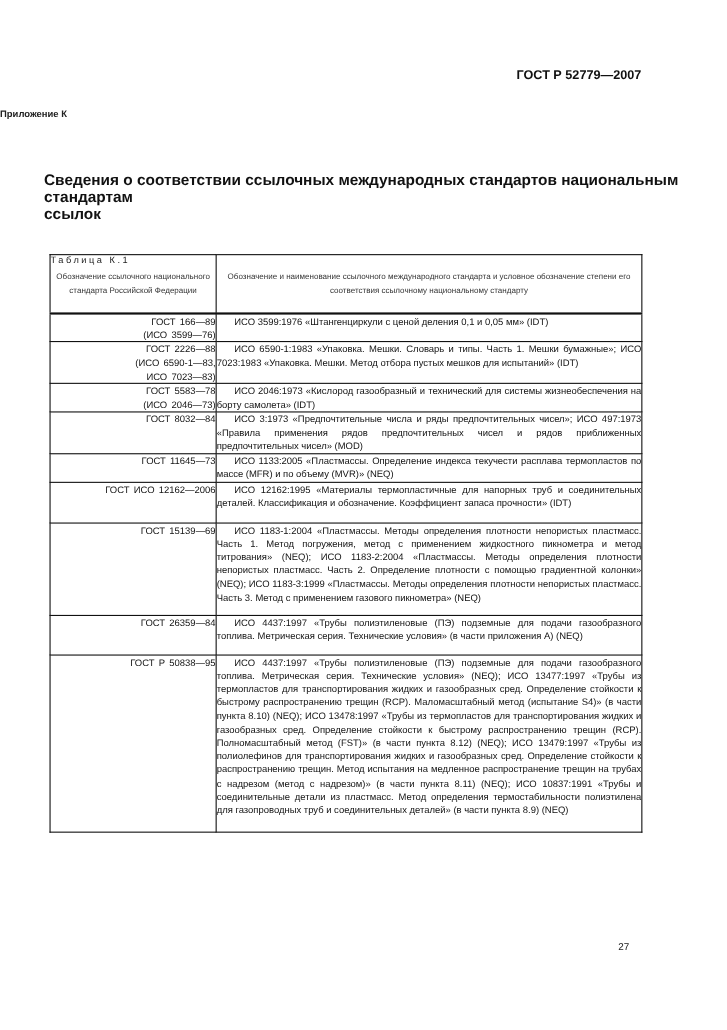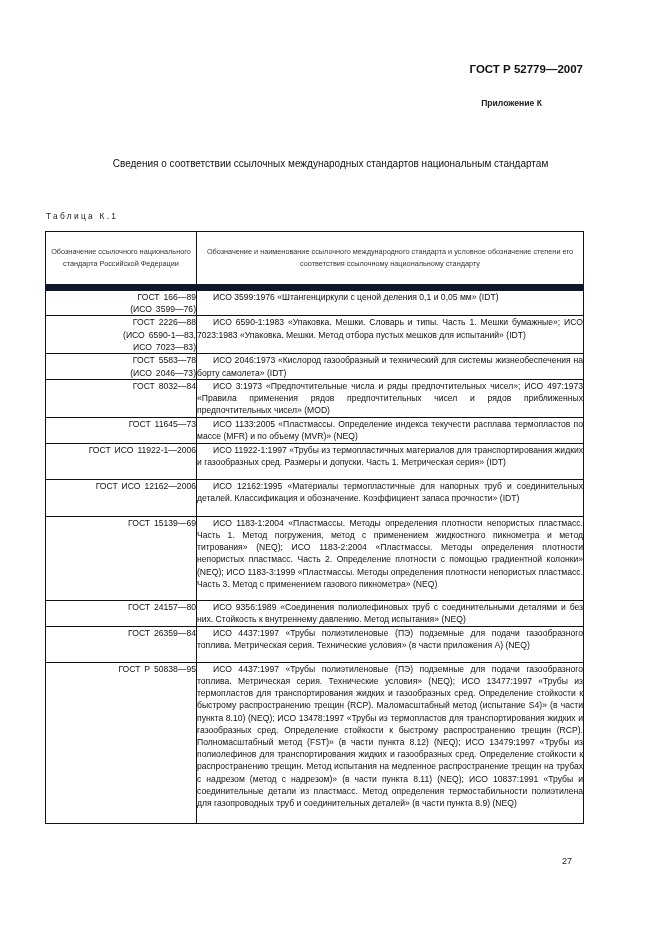--- a/index.html
+++ b/index.html
@@ -5,47 +5,47 @@
   html, body { margin: 0; padding: 0; background: #ffffff; }
   body {
     width: 661px; height: 936px; position: relative; overflow: hidden;
     font-family: "Liberation Sans", "DejaVu Sans", sans-serif; color: #111;
   }
   .doc-code {
     position: absolute; top: 63px; right: 78px;
     font-size: 11.5px; font-weight: bold; letter-spacing: 0;
   }
   .appendix {
-    position: absolute; top: 97px; left: 0; width: 542px; text-align: right;
+    position: absolute; top: 97px; left: 0; width: 542px; text-align: left;
     font-size: 8.6px; font-weight: bold; line-height: 13px; color: #222;
   }
   .title {
-    position: absolute; top: 156px; left: 40px; width: 581px; text-align: center;
-    font-size: 10px; font-weight: normal; line-height: 15.5px; color: #111;
+    position: absolute; top: 156px; left: 40px; width: 581px; text-align: left;
+    font-size: 14px; font-weight: bold; line-height: 15.5px; color: #111;
   }
   .table-caption {
-    position: absolute; top: 211px; left: 46px;
+    position: absolute; top: 231px; left: 46px;
     font-size: 8.4px; letter-spacing: 2.3px; color: #222;
   }
   table.ref-table {
     position: absolute; top: 231px; left: 45px; width: 538px;
     border-collapse: collapse; table-layout: fixed;
     font-size: 8.6px; color: #111;
   }
   table.ref-table col.c1 { width: 151px; }
   table.ref-table col.c2 { width: 387px; }
   table.ref-table th, table.ref-table td {
     border: 1px solid #111; vertical-align: top; padding: 0;
   }
   table.ref-table th {
     font-weight: normal; font-size: 7.3px; line-height: 11.7px; color: #333;
     text-align: center; vertical-align: middle; height: 52px;
   }
   table.ref-table thead tr { border-bottom: 2px solid #111; }
-  table.ref-table thead th { border-bottom: 7px solid #0f172a; }
+  table.ref-table thead th { border-bottom: 1px solid #0f172a; }
   td.nat {
     padding: 3px 6px 2px 6px; line-height: 12.2px; word-spacing: 1.5px;
   }
   td.intl {
     padding: 3px 2px 2px 3px; line-height: 12.2px; text-align: justify;
   }
   td.intl .indent { display: inline-block; width: 16px; }
   td .line { display: block; text-align: right; }
   .page-number {
     position: absolute; top: 856px; right: 89px; font-size: 9px; color: #222;
@@ -55,20 +55,21 @@
 <body>
 
 <div class="doc-code">ГОСТ Р 52779—2007</div>
 
 <div class="appendix">
   <div>Приложение К</div>
 </div>
 
 <div class="title">
   <div>Сведения о соответствии ссылочных международных стандартов национальным стандартам</div>
+  <div>ссылок</div>
 </div>
 
 <div class="table-caption">Таблица К.1</div>
 
 <table class="ref-table">
   <colgroup>
       <col class="c1">
       <col class="c2">
     </colgroup>
   <thead>
@@ -112,43 +113,31 @@
         <span class="line">ГОСТ 8032—84</span>
       </td>
       <td class="intl"><span class="indent"></span><span>ИСО 3:1973 «Предпочтительные числа и ряды предпочтительных чисел»; ИСО 497:1973 «Правила применения рядов предпочтительных чисел и рядов приближенных предпочтительных чисел» (MOD)</span></td>
     </tr>
     <tr style="height:26px">
       <td class="nat">
         <span class="line">ГОСТ 11645—73</span>
       </td>
       <td class="intl"><span class="indent"></span><span>ИСО 1133:2005 «Пластмассы. Определение индекса текучести расплава термопластов по массе (MFR) и по объему (MVR)» (NEQ)</span></td>
     </tr>
-    <tr style="height:36px">
-      <td class="nat">
-        <span class="line">ГОСТ ИСО 11922-1—2006</span>
-      </td>
-      <td class="intl"><span class="indent"></span><span>ИСО 11922-1:1997 «Трубы из термопластичных материалов для транспортирования жидких и газообразных сред. Размеры и допуски. Часть 1. Метрическая серия» (IDT)</span></td>
-    </tr>
     <tr style="height:37px">
       <td class="nat">
         <span class="line">ГОСТ ИСО 12162—2006</span>
       </td>
       <td class="intl"><span class="indent"></span><span>ИСО 12162:1995 «Материалы термопластичные для напорных труб и соединительных деталей. Классификация и обозначение. Коэффициент запаса прочности» (IDT)</span></td>
     </tr>
     <tr style="height:84px">
       <td class="nat">
         <span class="line">ГОСТ 15139—69</span>
       </td>
       <td class="intl"><span class="indent"></span><span>ИСО 1183-1:2004 «Пластмассы. Методы определения плотности непористых пластмасс. Часть 1. Метод погружения, метод с применением жидкостного пикнометра и метод титрования» (NEQ); ИСО 1183-2:2004 «Пластмассы. Методы определения плотности непористых пластмасс. Часть 2. Определение плотности с помощью градиентной колонки» (NEQ); ИСО 1183-3:1999 «Пластмассы. Методы определения плотности непористых пластмасс. Часть 3. Метод с применением газового пикнометра» (NEQ)</span></td>
-    </tr>
-    <tr style="height:26px">
-      <td class="nat">
-        <span class="line">ГОСТ 24157—80</span>
-      </td>
-      <td class="intl"><span class="indent"></span><span>ИСО 9356:1989 «Соединения полиолефиновых труб с соединительными деталями и без них. Стойкость к внутреннему давлению. Метод испытания» (NEQ)</span></td>
     </tr>
     <tr style="height:36px">
       <td class="nat">
         <span class="line">ГОСТ 26359—84</span>
       </td>
       <td class="intl"><span class="indent"></span><span>ИСО 4437:1997 «Трубы полиэтиленовые (ПЭ) подземные для подачи газообразного топлива. Метрическая серия. Технические условия» (в части приложения А) (NEQ)</span></td>
     </tr>
     <tr style="height:161px">
       <td class="nat">
         <span class="line">ГОСТ Р 50838—95</span>

